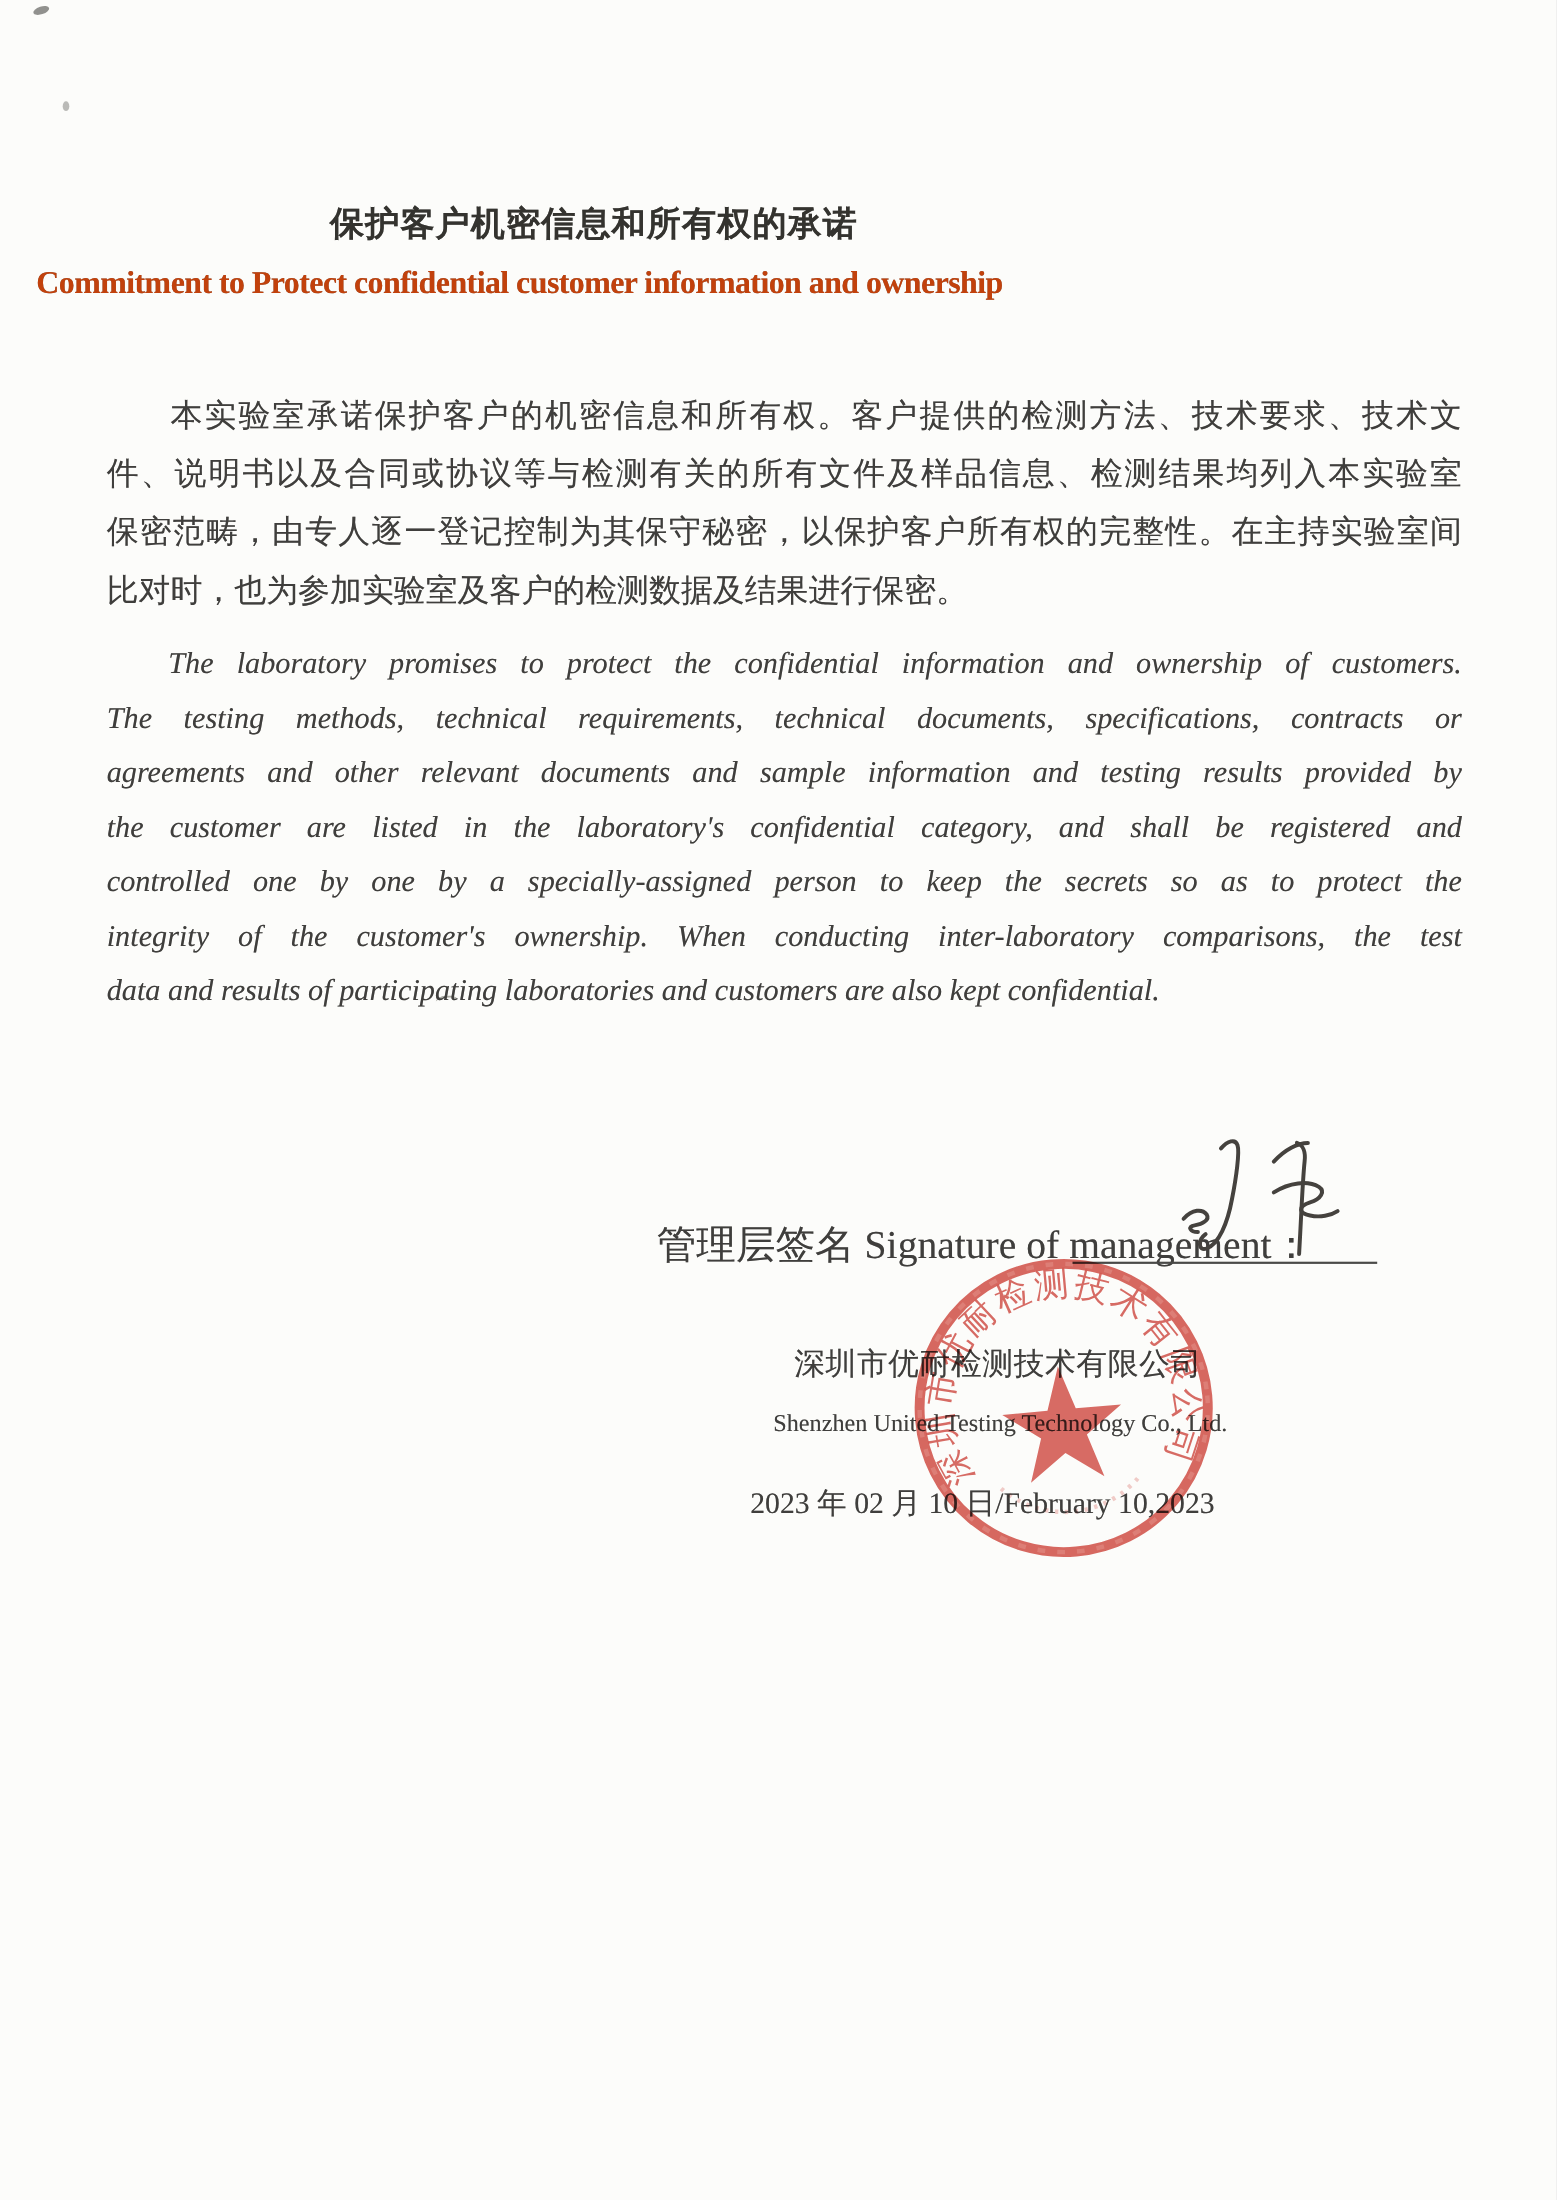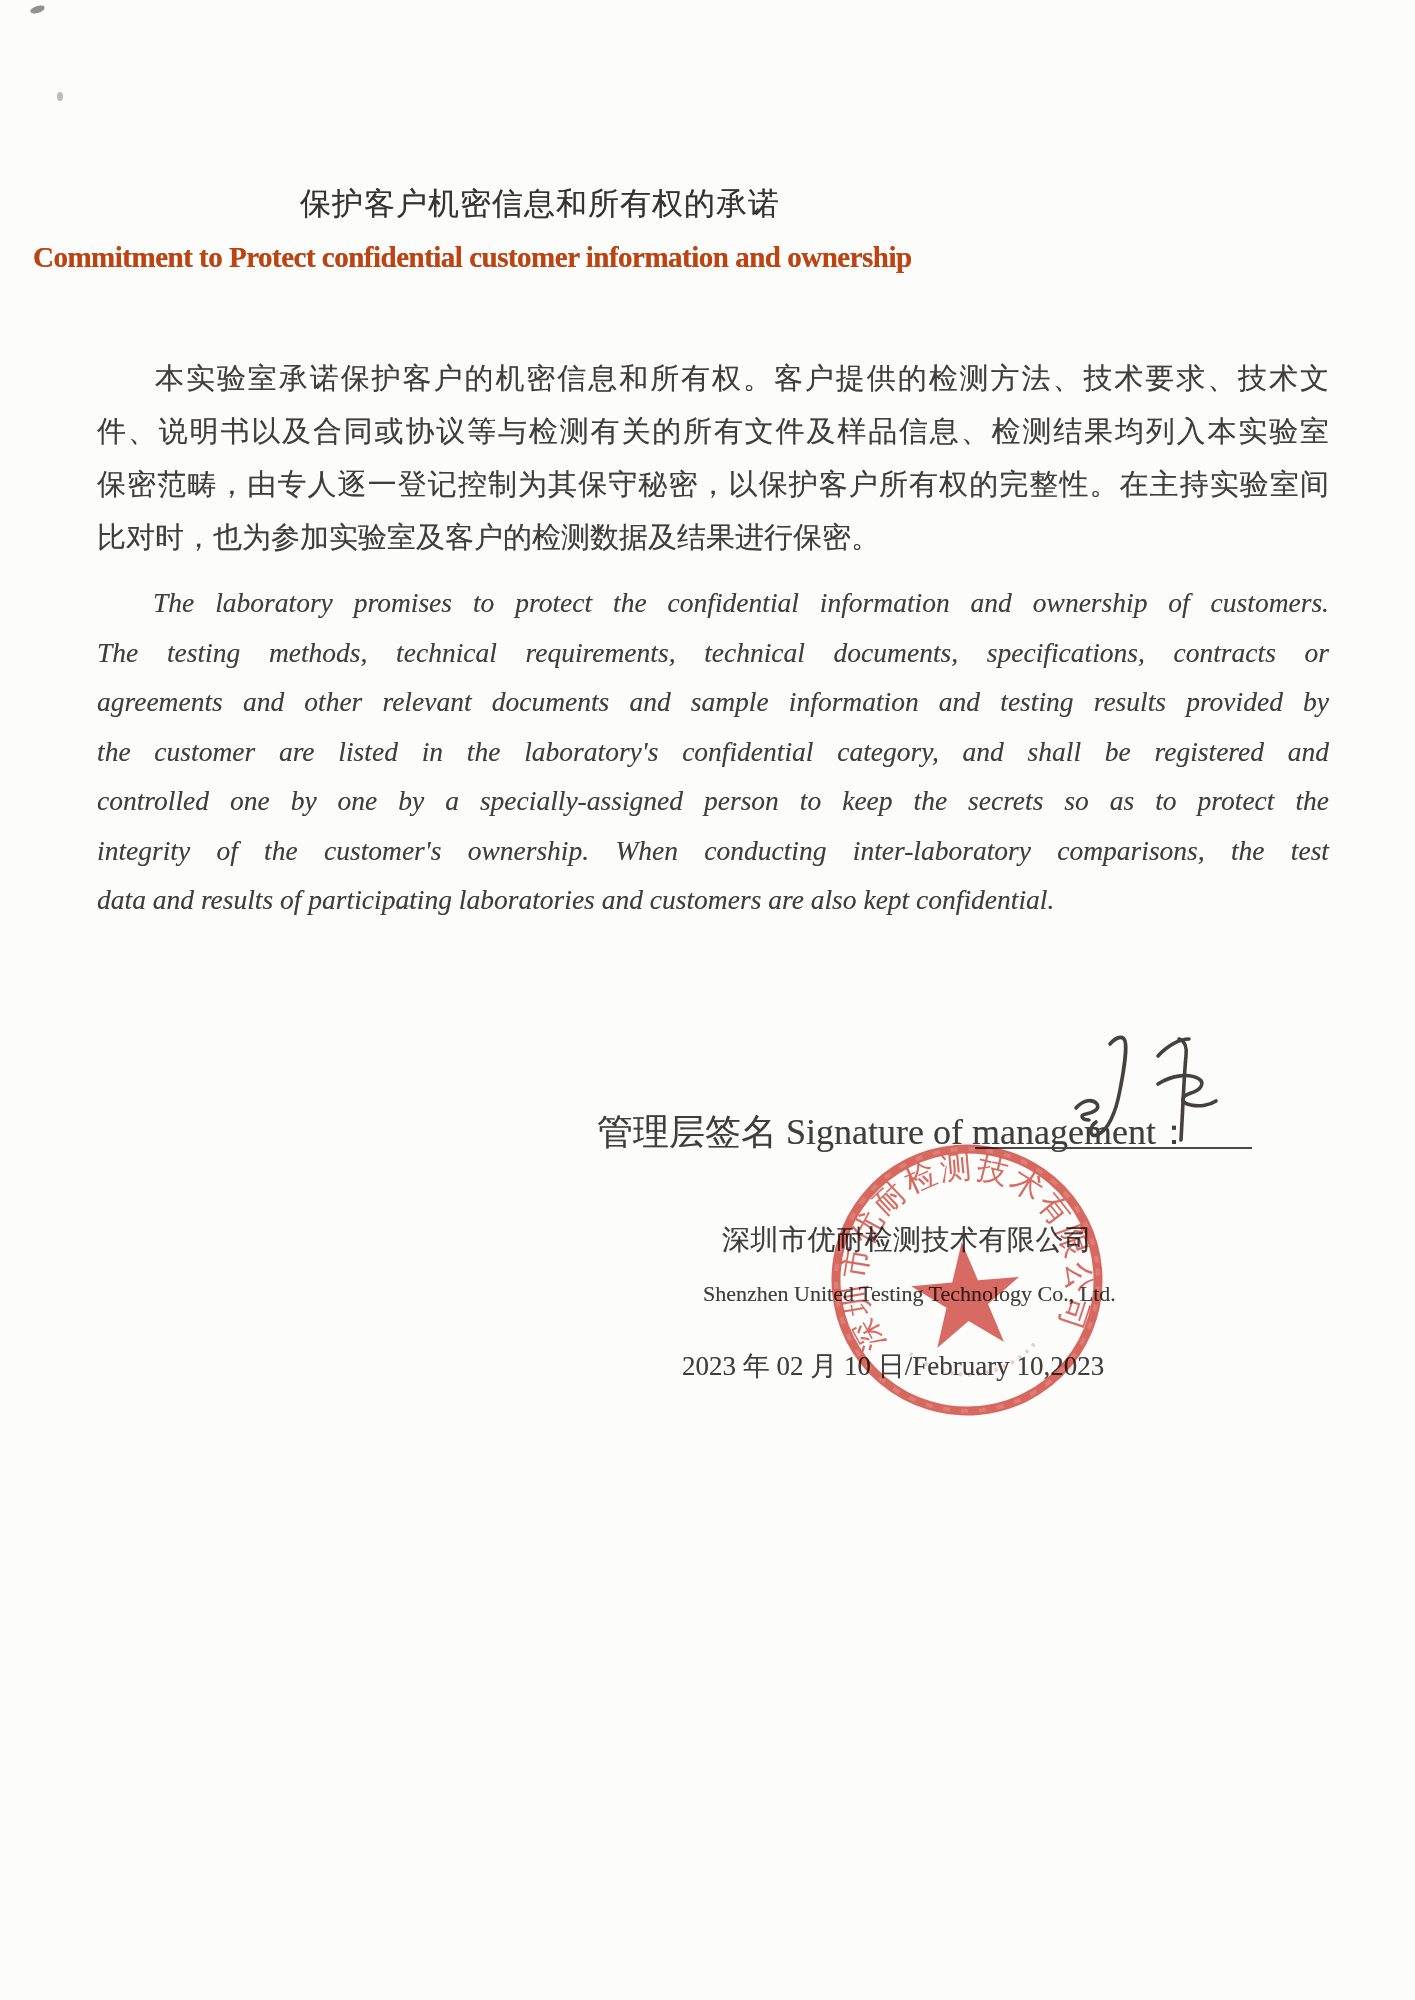--- a/index.html
+++ b/index.html
@@ -8,21 +8,21 @@
     width:1415px;height:2000px;
     margin:0 auto;
     background:#fcfcfa;
     overflow:hidden;
     font-family:"Liberation Serif","DejaVu Serif",serif;
     color:#3f3e3c;
   }
   
   .title-cn{
     position:absolute;left:300px;top:183px;
-    font-size:31px;font-weight:normal;color:#34332f;
+    font-size:31px;font-weight:bold;color:#34332f;
     letter-spacing:1px;white-space:nowrap;
     text-shadow:0 0 .5px rgba(52,51,47,.6);
   }
   .title-en{
     position:absolute;left:33px;top:241px;
     font-size:29px;font-weight:bold;color:#c2410c;
     letter-spacing:-.5px;white-space:nowrap;
     text-shadow:0 0 .5px rgba(52,51,47,.6);
   }
   

